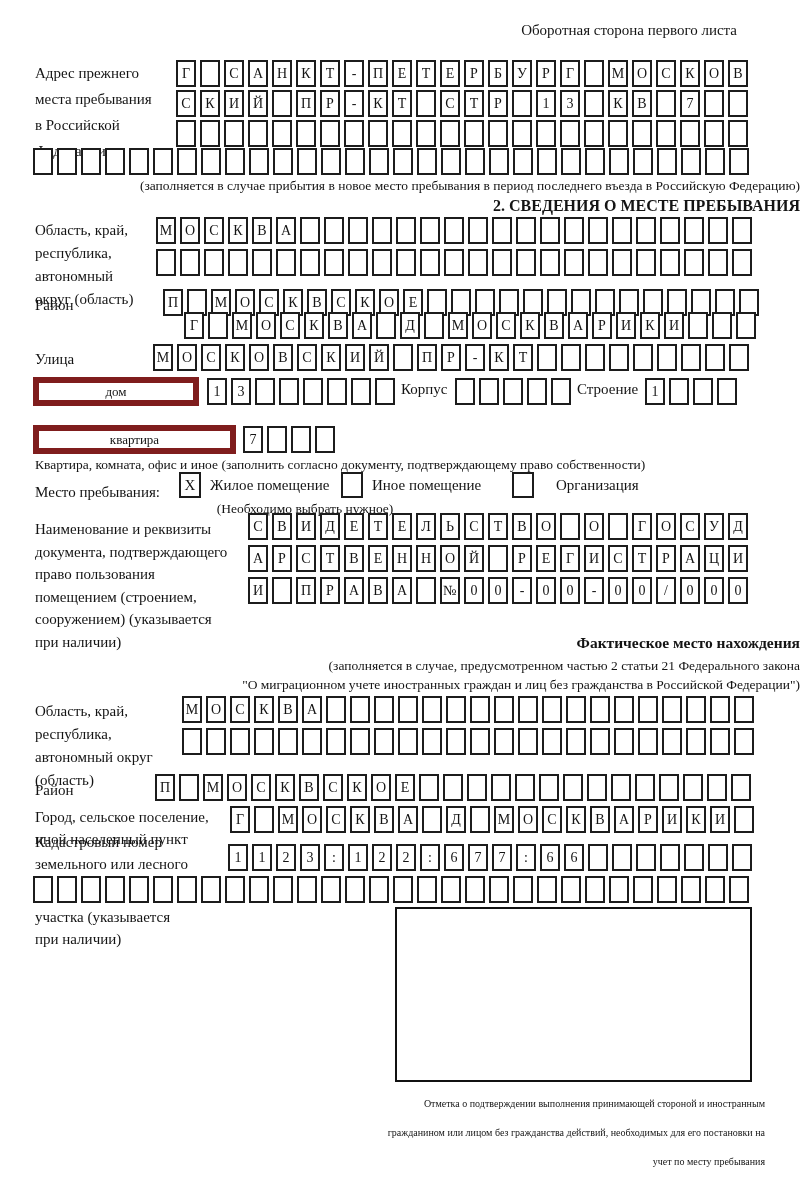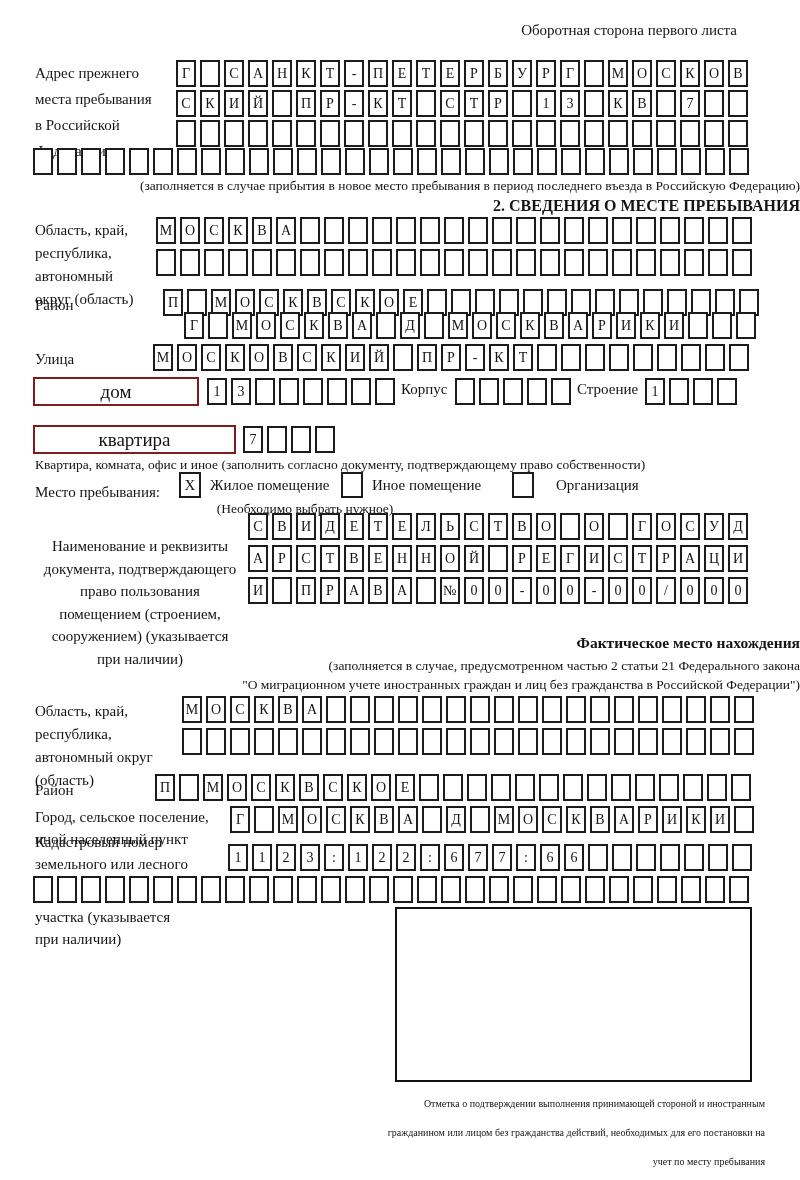--- a/index.html
+++ b/index.html
@@ -13,22 +13,22 @@
   .center{text-align:right;width:800px;left:0;}
   .title{font-weight:bold;font-size:16px;}
   .cells-row{position:absolute;display:flex;gap:4px;}
   .cell{
     flex:0 0 20px;width:20px;height:27px;box-sizing:border-box;
     border:2px solid #1c1c1c;background:#fff;
     display:inline-flex;align-items:center;justify-content:center;
     font-size:14px;
   }
   .widebox{
-    box-sizing:border-box;border:2px solid #7f1d1d;height:29px;
-    display:flex;align-items:center;justify-content:center;font-size:19px;background:#fff;
+    box-sizing:border-box;border:6px solid #7f1d1d;height:29px;
+    display:flex;align-items:center;justify-content:center;font-size:13px;background:#fff;
   }
   .checkbox{
     box-sizing:border-box;border:2px solid #1c1c1c;width:22px;height:26px;
     display:flex;align-items:center;justify-content:center;font-size:15px;background:#fff;
   }
   .stampbox{box-sizing:border-box;border:2px solid #111;background:#fff;}
 </style>
 </head>
 <body>
 
@@ -336,21 +336,21 @@
 
   <div class="abs" style="left:35px;top:484px;font-size:15px;">Место пребывания:</div>
   <div class="abs checkbox" style="left:179px;top:472px;">X</div>
   <div class="abs" style="left:210px;top:477px;font-size:15px;">Жилое помещение</div>
   <div class="abs checkbox" style="left:341px;top:472px;"></div>
   <div class="abs" style="left:372px;top:477px;font-size:15px;">Иное помещение</div>
   <div class="abs checkbox" style="left:512px;top:472px;"></div>
   <div class="abs" style="left:556px;top:477px;font-size:15px;">Организация</div>
   <div class="abs note" style="left:155px;top:501px;width:300px;text-align:center;">(Необходимо выбрать нужное)</div>
 
-  <div class="abs label" style="left:35px;top:535px;width:210px;line-height:22.5px;text-align:center;">Наименование и реквизиты
+  <div class="abs label" style="left:35px;top:518px;width:210px;line-height:22.5px;">Наименование и реквизиты
 документа, подтверждающего
 право пользования
 помещением (строением,
 сооружением) (указывается
 при наличии)</div>
   <div class="cells-row" style="left:248px;top:513px;">
       <span class="cell">С</span>
       <span class="cell">В</span>
       <span class="cell">И</span>
       <span class="cell">Д</span>

